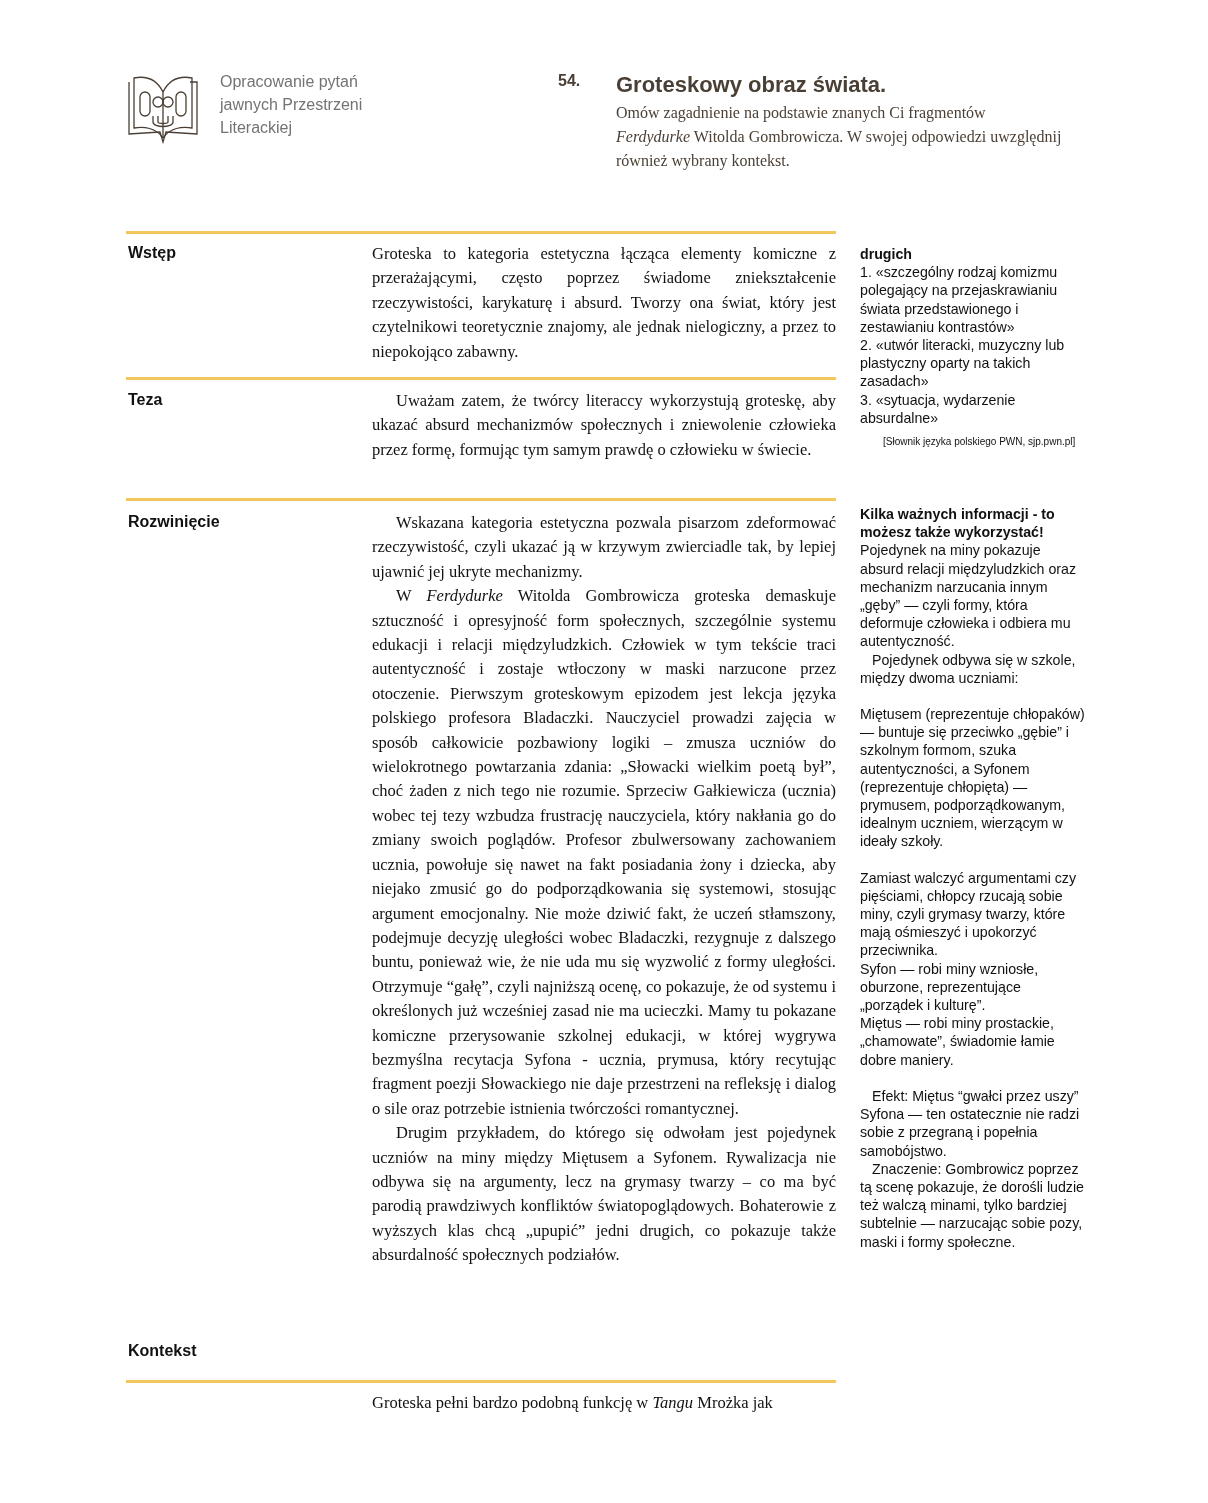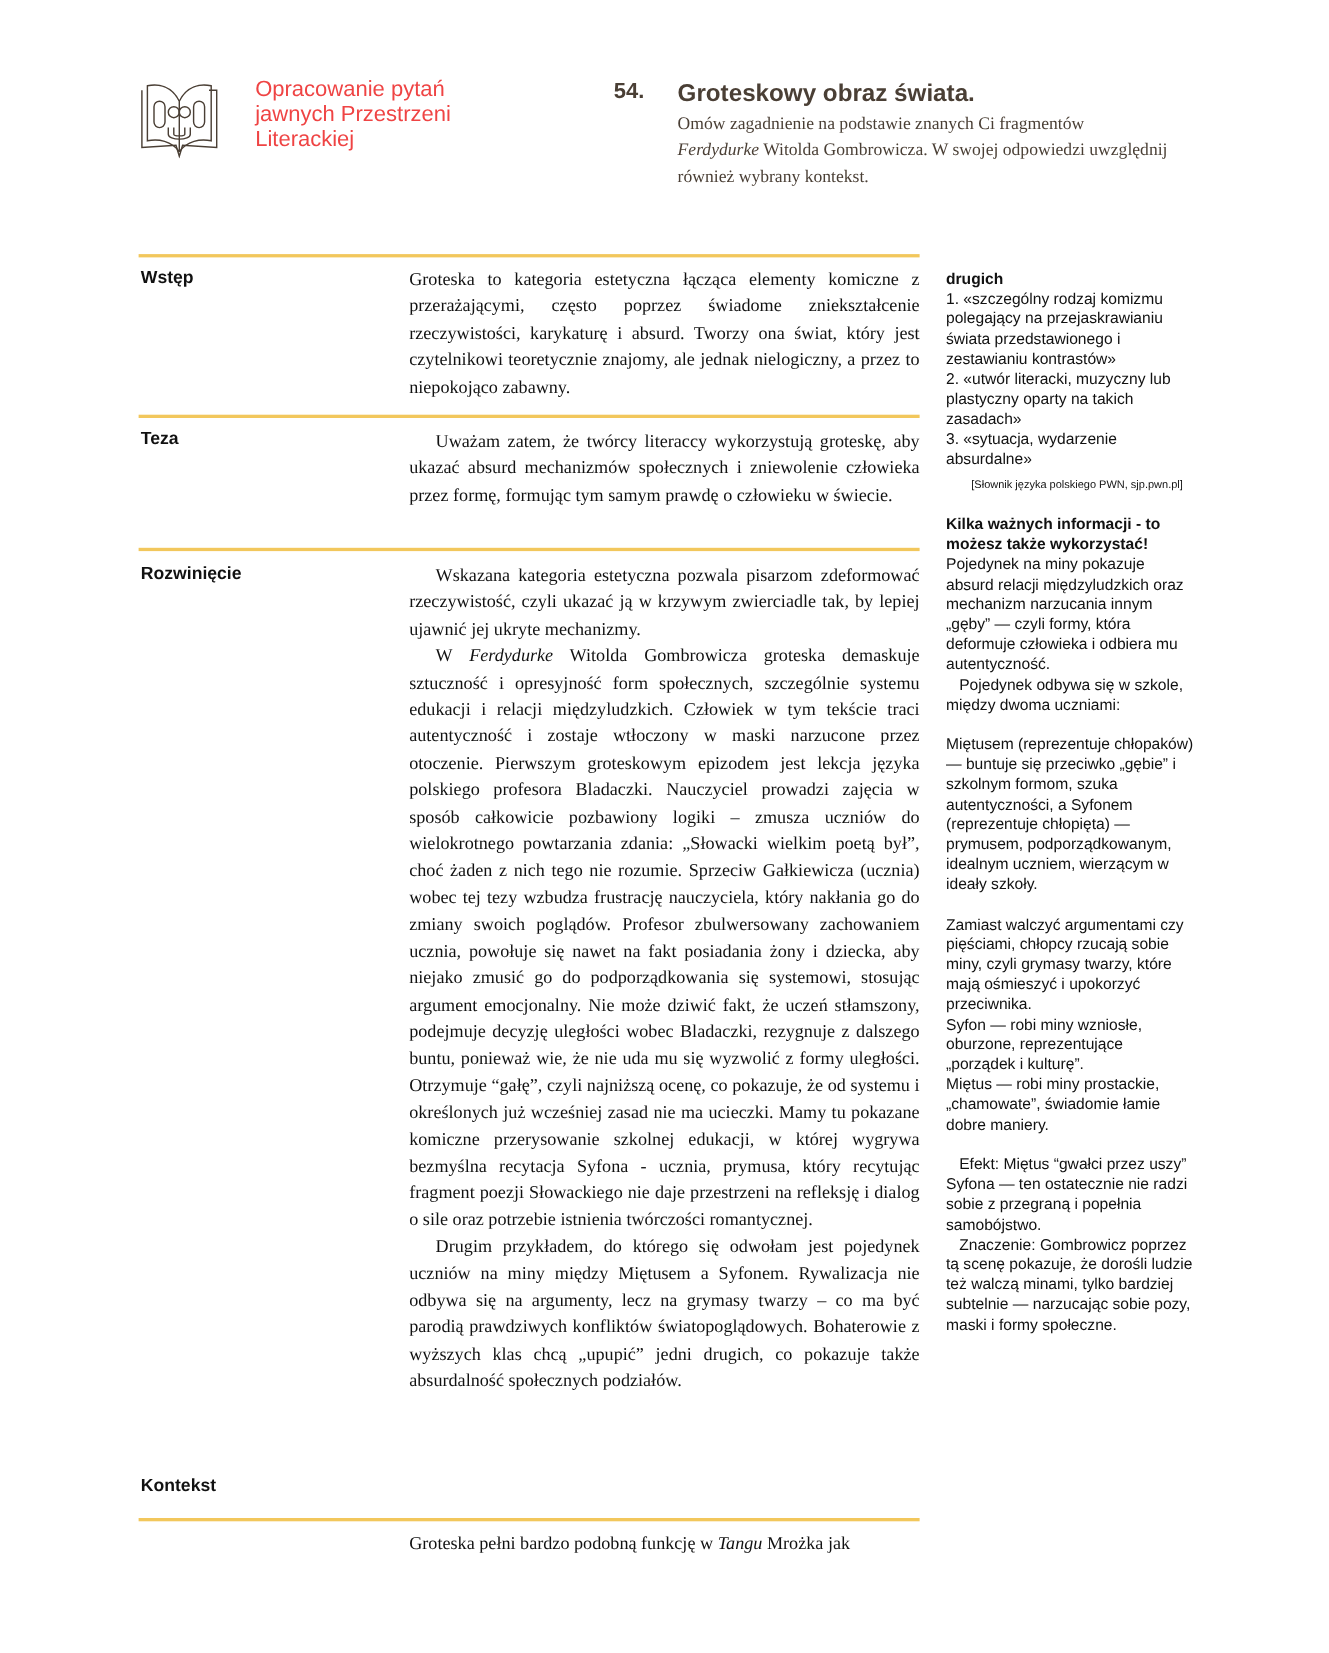--- a/index.html
+++ b/index.html
@@ -1,22 +1,22 @@
 <!DOCTYPE html>
 <html><head>
 <meta charset="utf-8">
 <style>
   html, body { margin: 0; padding: 0; background: #ffffff; }
   body { width: 1208px; height: 1503px; position: relative; overflow: hidden; }
   .sans { font-family: "Liberation Sans", "DejaVu Sans", sans-serif; }
   .serif { font-family: "Liberation Serif", "DejaVu Serif", serif; }
 
   .header-logo { position: absolute; left: 126px; top: 72px; width: 74px; height: 72px; }
-  .header-brand { position: absolute; left: 232px; top: 70px; width: 200px; color: #ef4444; font-size: 20px; line-height: 23px; }
-  .q-number { position: absolute; left: 558px; top: 72px; color: #4a3f35; font-size: 20px; font-weight: bold; }
+  .header-brand { position: absolute; left: 220px; top: 70px; width: 200px; color: #737373; font-size: 16px; line-height: 23px; }
+  .q-number { position: absolute; left: 558px; top: 72px; color: #4a3f35; font-size: 16px; font-weight: bold; }
   .q-title { position: absolute; left: 616px; top: 72px; color: #4a3f35; font-size: 22px; font-weight: bold; }
   .q-desc { position: absolute; left: 616px; top: 101px; width: 460px; color: #4a3f35; font-size: 16px; line-height: 24px; font-family: Liberation Serif, serif; }
 
   .rule { position: absolute; left: 126px; width: 710px; height: 3px; background: #f2c75c; }
   .sec-label { position: absolute; left: 128px; font-size: 16px; font-weight: bold; color: #111111; }
   .sec-text { position: absolute; left: 372px; width: 464px; font-size: 16.5px; line-height: 24.4px; color: #111111; text-align: justify; hyphens: manual; }
   .sec-text p { margin: 0; }
   .indent { text-indent: 24px; }
 
   .side { position: absolute; left: 860px; width: 225px; font-size: 14.2px; line-height: 18.2px; color: #111111; }
@@ -81,21 +81,21 @@
 </div>
 
 <div class="side sans" style="top:245px">
   <p class="b">drugich</p>
   <p>1. «szczególny rodzaj komizmu polegający na przejaskrawianiu świata przedstawionego i zestawianiu kontrastów»</p>
   <p>2. «utwór literacki, muzyczny lub plastyczny oparty na takich zasadach»</p>
   <p>3. «sytuacja, wydarzenie absurdalne»</p>
   <p class="src">[Słownik języka polskiego PWN, sjp.pwn.pl]</p>
 </div>
 
-<div class="side sans" style="top:468px">
+<div class="side sans" style="top:505px">
   <p class="b">Kilka ważnych informacji - to możesz także wykorzystać!</p>
   <p>Pojedynek na miny pokazuje absurd relacji międzyludzkich oraz mechanizm narzucania innym „gęby” — czyli formy, która deformuje człowieka i odbiera mu autentyczność.</p>
   <p class="ind">Pojedynek odbywa się w szkole, między dwoma uczniami:</p>
   <div class="gap"></div>
   <p>Miętusem (reprezentuje chłopaków) — buntuje się przeciwko „gębie” i szkolnym formom, szuka autentyczności, a Syfonem (reprezentuje chłopięta) — prymusem, podporządkowanym, idealnym uczniem, wierzącym w ideały szkoły.</p>
   <div class="gap"></div>
   <p>Zamiast walczyć argumentami czy pięściami, chłopcy rzucają sobie miny, czyli grymasy twarzy, które mają ośmieszyć i upokorzyć przeciwnika.</p>
   <p>Syfon — robi miny wzniosłe, oburzone, reprezentujące „porządek i kulturę”.</p>
   <p>Miętus — robi miny prostackie, „chamowate”, świadomie łamie dobre maniery.</p>
   <div class="gap"></div>

